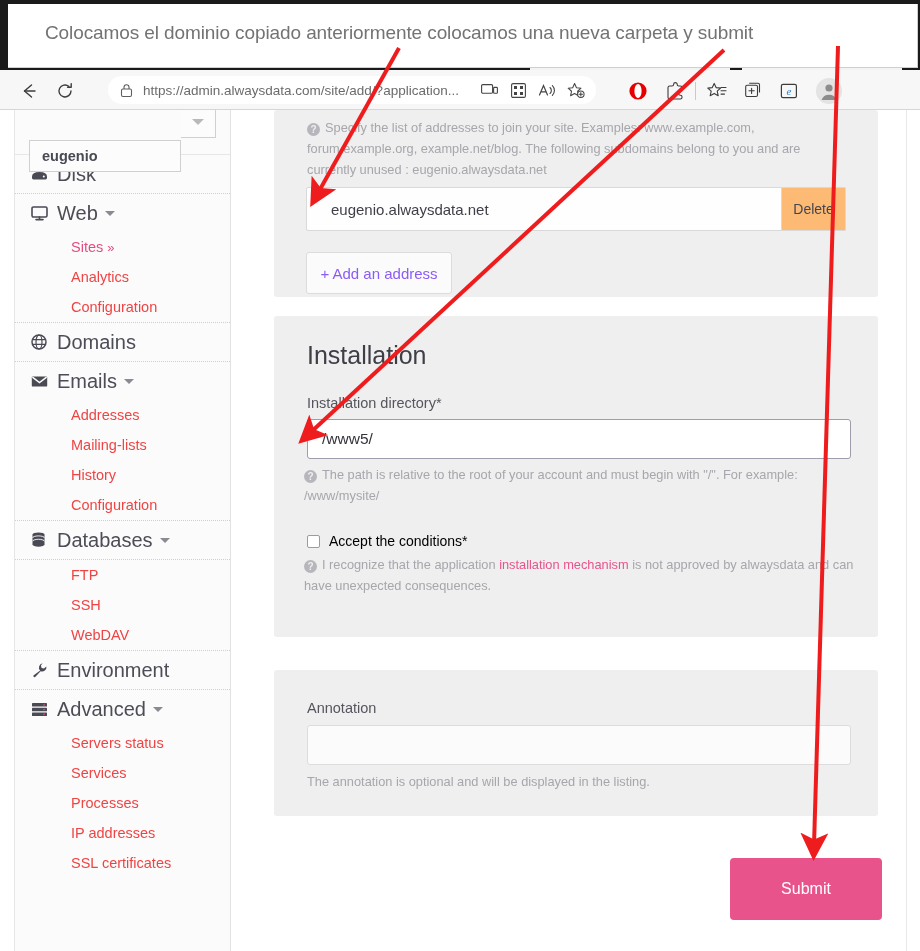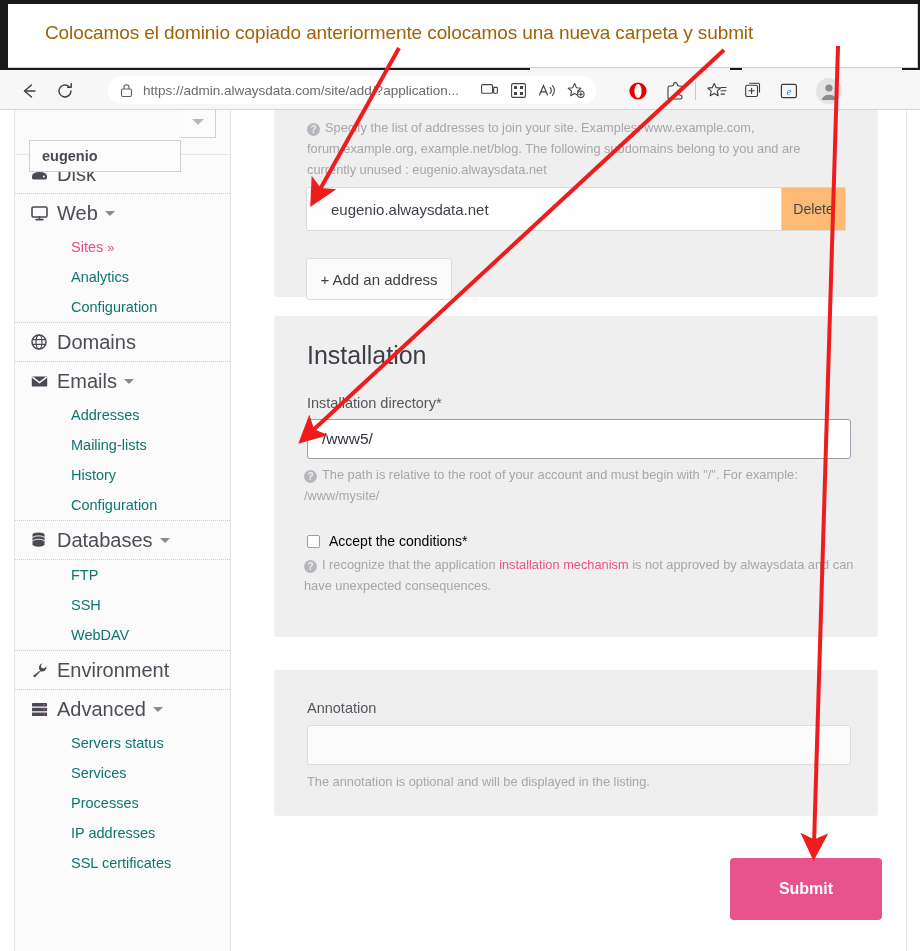--- a/index.html
+++ b/index.html
@@ -26,21 +26,21 @@
 
   
   .anno-overlay {
     position: absolute; left: 8px; top: 4px; width: 910px; height: 64px;
     background: #ffffff;
     border: 1px solid #cfcfcf;
     border-top: none; border-left: none;
   }
   .anno-text {
     position: absolute; left: 45px; top: 22px;
-    font-size: 19px; color: #a16207;
+    font-size: 19px; color: #737373;
     font-family: "Liberation Sans", sans-serif;
     letter-spacing: -0.1px;
     white-space: nowrap;
   }
 
   .toolbar {
     position: absolute; left: 0; top: 70px; width: 920px; height: 40px;
     background: #f7f7f7;
     border-bottom: 1px solid #d6d6d6;
   }
@@ -116,21 +116,21 @@
     font-size: 20px; color: #4d4d57;
   }
   .nav-top .nic { width: 26px; display: flex; align-items: center; color: #4a4a55; }
   .nav-top .dd {
     margin-left: 7px; width: 0; height: 0;
     border-left: 5px solid transparent; border-right: 5px solid transparent;
     border-top: 5px solid #8a8a92;
   }
   .nav-sub {
     height: 30px; display: flex; align-items: center; padding-left: 56px;
-    font-size: 14.5px; color: #0f766e;
+    font-size: 14.5px; color: #ef4444;
   }
   .nav-sub.active { color: #e64b82; }
   .nav-sub.active .chev { color: #e64b82; margin-left: 4px; font-size: 13px; }
 
   
   .main {
     position: absolute; left: 232px; top: 0; right: 14px; height: 841px;
     background: #ffffff;
   }
   .card {
@@ -162,24 +162,24 @@
     display: flex; align-items: center; padding-left: 24px;
     font-size: 15px; color: #3f3f48;
   }
   .addr-del {
     width: 64px; background: #fdba74; border: 1px solid #d9d9d9; border-left: none;
     border-radius: 0 2px 2px 0;
     display: flex; align-items: center; justify-content: center;
     font-size: 14px; color: #45454f;
   }
   .addr-add {
-    position: absolute; left: 32px; top: 148px; width: 146px; height: 42px;
+    position: absolute; left: 32px; top: 142px; width: 146px; height: 42px;
     background: #fbfbfb; border: 1px solid #dcdcdc; border-radius: 3px;
     display: flex; align-items: center; justify-content: center;
-    font-size: 15px; color: #404040;
+    font-size: 15px; color: #8b5cf6;
   }
 
   .sect-title {
     position: absolute; left: 33px; top: 25px;
     font-size: 25px; color: #3e3e47; font-weight: normal;
   }
   .field-label {
     position: absolute; font-size: 14.5px; color: #55555e;
   }
   .text-input {
@@ -198,21 +198,21 @@
     border-radius: 2px; margin-right: 9px;
   }
   .cbox-label { font-size: 14px; color: #000000; }
 
   .lnk { color: #e8538c; }
 
   .submit-btn {
     position: absolute; left: 498px; top: 748px; width: 152px; height: 62px;
     background: #e8538c; border-radius: 4px;
     display: flex; align-items: center; justify-content: center;
-    color: #ffffff; font-size: 16px; font-weight: bold;
+    color: #ffffff; font-size: 16px;
   }
 
   
   .arrows { position: absolute; left: 0; top: 0; width: 920px; height: 951px; pointer-events: none; }
 </style>
 </head>
 <body>
 
 <div id="root">
 

